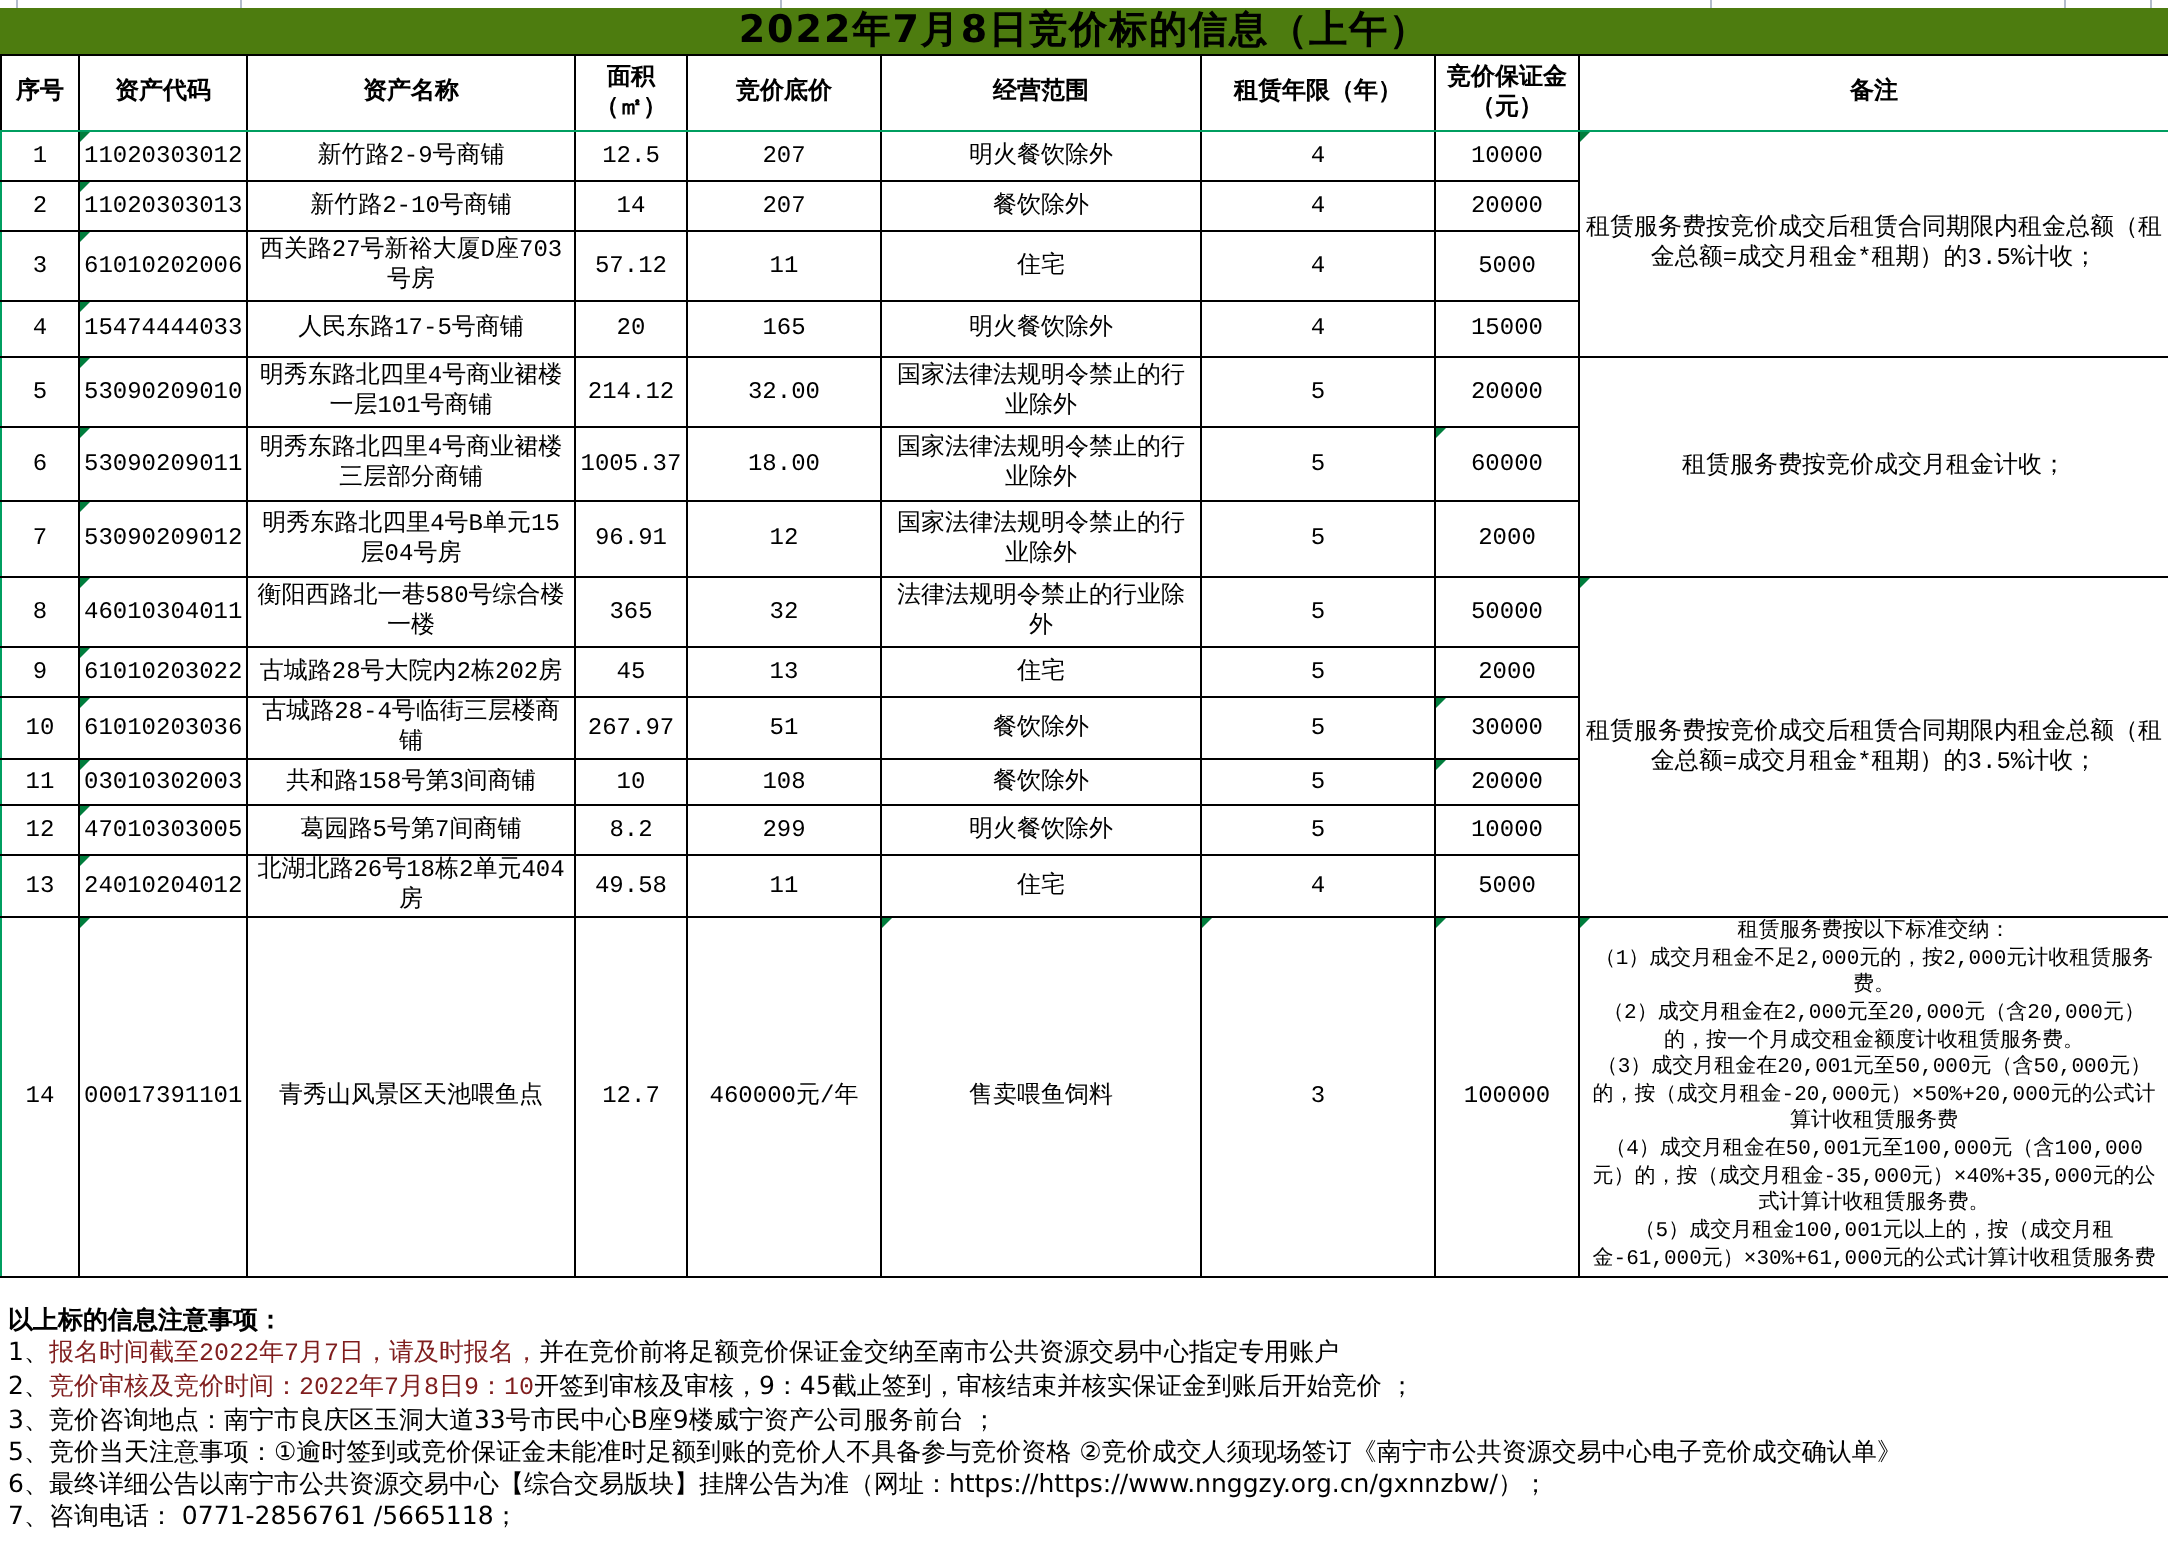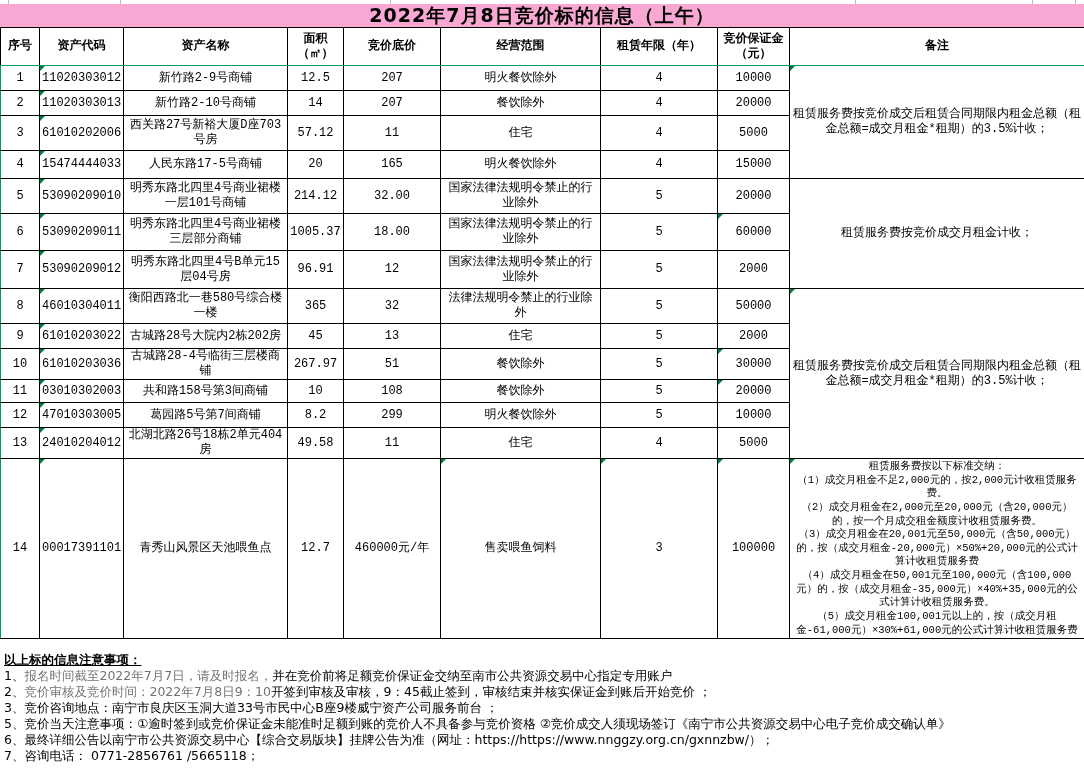--- a/index.html
+++ b/index.html
@@ -3,37 +3,37 @@
 <meta charset="utf-8">
 <style>
   html,body{margin:0;padding:0;background:#fff;}
   body{width:1084px;height:775px;position:relative;overflow:hidden;
        font-family:"DejaVu Sans","Liberation Sans",sans-serif;color:#000;}
   
   .grid-strip{position:relative;height:4px;background:#fff;}
   .grid-strip .v{position:absolute;top:0;bottom:0;width:1px;background:#b3bccd;}
   
   .title{height:23px;line-height:23px;text-align:center;font-size:19px;font-weight:bold;
-         letter-spacing:1px;background:#f9a8d4;}
+         letter-spacing:1px;background:#4d7c0f;}
   
   table{border-collapse:collapse;table-layout:fixed;width:1084px;font-family:Liberation Mono, monospace;}
   th,td{border:1px solid #000;padding:0 2px;font-size:12px;text-align:center;
         vertical-align:middle;overflow:hidden;position:relative;line-height:1.25;}
   thead th{font-weight:bold;white-space:pre-line;border-bottom:1px solid #009e60;}
   tbody td:first-child{border-left:1px solid #009e60;}
   td.remark{font-size:12px;}
   td.remark.small{font-size:10.5px;text-align:center;vertical-align:top;
                   white-space:pre-line;line-height:1.3;padding:1px 3px;}
   
   .tri:before{content:"";position:absolute;left:0;top:0;border-top:5px solid #007d3c;
               border-right:5px solid transparent;}
   
   .notes{padding:13px 4px 0 4px;font-size:12.5px;line-height:16px;}
-  .notes .heading{font-weight:bold;text-decoration:underline;}
-  .notes .red{color:#737373;}
+  .notes .heading{font-weight:bold;}
+  .notes .red{color:#7f1d1d;font-family:Liberation Mono, monospace;}
 </style>
 </head>
 <body>
 
 <div class="grid-strip">
   <span class="v" style="left:8px"></span>
     <span class="v" style="left:120px"></span>
   <span class="v" style="left:390px"></span>
     <span class="v" style="left:855px"></span>
   <span class="v" style="left:1032px"></span>

